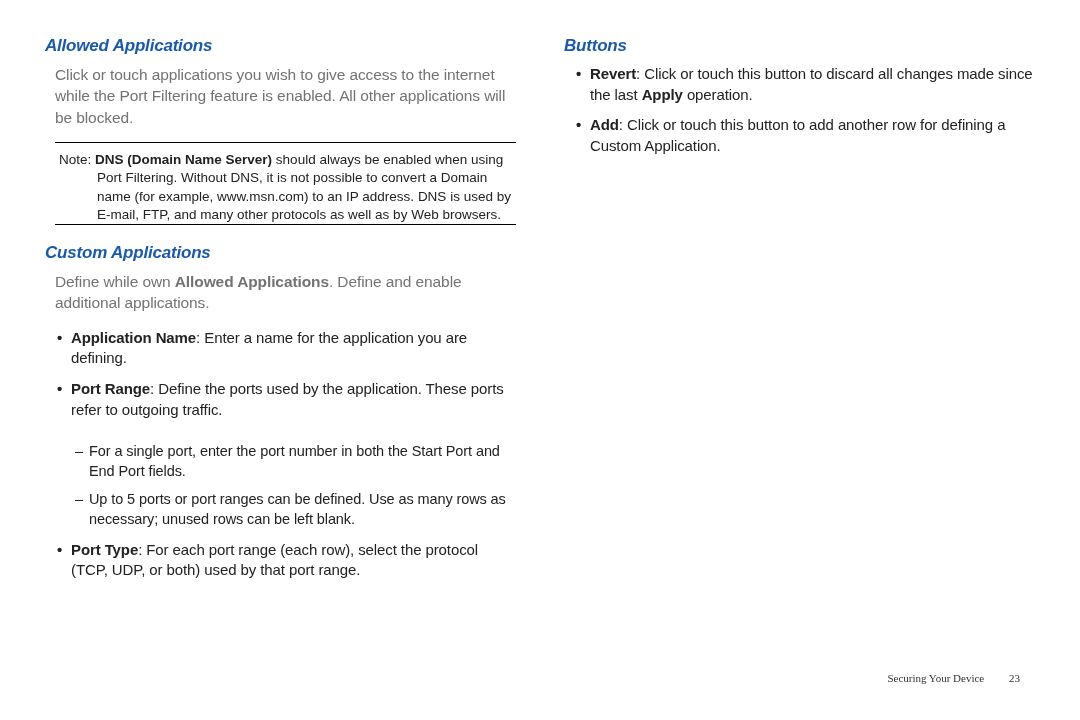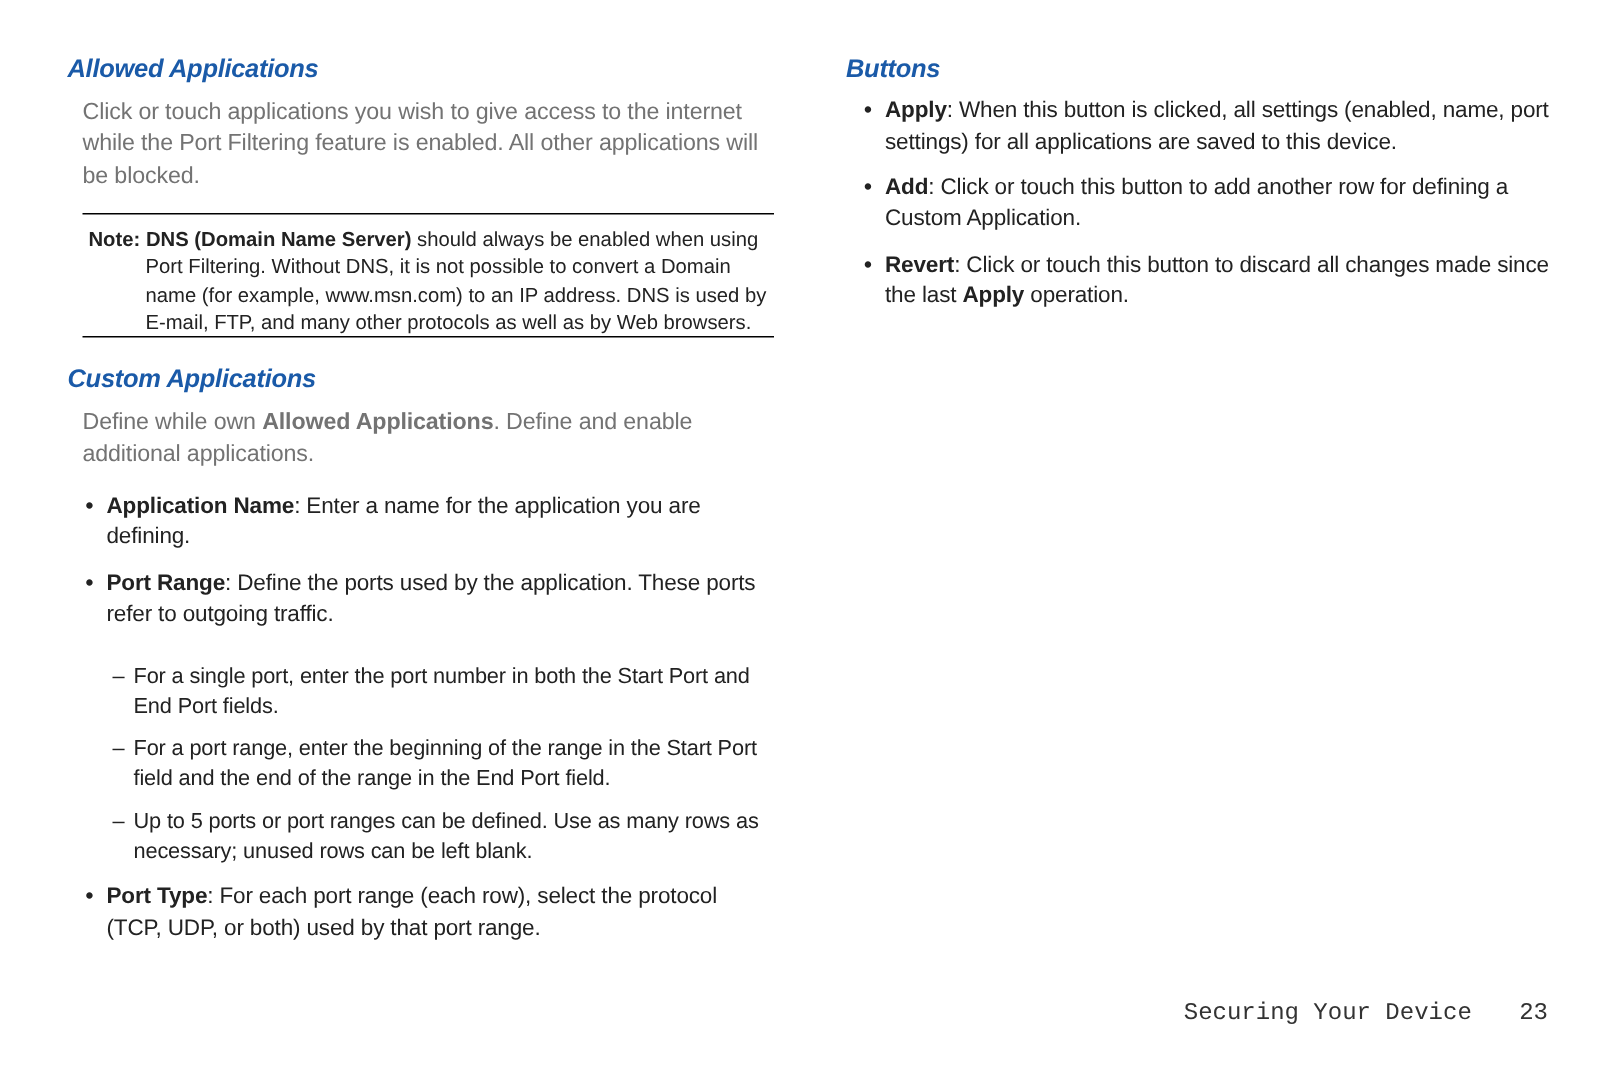--- a/index.html
+++ b/index.html
@@ -56,21 +56,21 @@
     .note {
       font-size: 13.5px;
       line-height: 1.35;
       padding: 8px 4px 0 42px;
       text-indent: -38px;
       margin-left: 10px;
       font-family: "Helvetica Neue", Arial, sans-serif;
       font-weight: 300;
     }
     .note-label {
-      font-weight: 700;
+      font-weight: 400;
     }
     .note-strong {
       font-weight: 700;
     }
     ul.bullets {
       list-style: none;
       margin: 0 0 0 12px;
       padding: 0;
     }
     ul.bullets > li {
@@ -111,23 +111,23 @@
     }
     ul.dashes > li::before {
       content: "–";
       position: absolute;
       left: 0;
       top: 0;
     }
     .footer {
       position: absolute;
       bottom: 36px;
-      right: 48px;
-      font-size: 16px;
-      font-family: Liberation Mono, monospace;
+      right: 60px;
+      font-size: 11px;
+      font-family: Liberation Serif, serif;
       font-weight: 300;
       color: #333;
     }
     .footer .sec {
       margin-right: 22px;
     }
   </style>
 </head>
 <body>
 
@@ -150,44 +150,40 @@
     </div>
 
     <ul class="bullets">
       <li>
         <span class="b">Application Name</span><span>: Enter a name for the application you are defining.</span>
       </li>
       <li>
         <span class="b">Port Range</span><span>: Define the ports used by the application. These ports refer to outgoing traffic.</span>
         <ul class="dashes">
           <li>For a single port, enter the port number in both the Start Port and End Port fields.</li>
-          <li>For a port range, enter the beginning of the range in the Start Port field and the end of the range in the End Port field.</li>
           <li>Up to 5 ports or port ranges can be defined. Use as many rows as necessary; unused rows can be left blank.</li>
         </ul>
       </li>
       <li>
         <span class="b">Port Type</span><span>: For each port range (each row), select the protocol (TCP, UDP, or both) used by that port range.</span>
       </li>
     </ul>
 
   </div>
 
   <div class="col">
 
     <div class="section-head">Buttons</div>
 
     <ul class="bullets">
       <li>
-        <span class="b">Apply</span><span>: When this button is clicked, all settings (enabled, name, port settings) for all applications are saved to this device.</span>
+        <span class="b">Revert</span><span>: Click or touch this button to discard all changes made since the last </span><span class="b">Apply</span><span> operation.</span>
       </li>
       <li>
         <span class="b">Add</span><span>: Click or touch this button to add another row for defining a Custom Application.</span>
-      </li>
-      <li>
-        <span class="b">Revert</span><span>: Click or touch this button to discard all changes made since the last </span><span class="b">Apply</span><span> operation.</span>
       </li>
     </ul>
 
   </div>
 
 </div>
 
 <div class="footer">
   <span class="sec">Securing Your Device</span>
   <span>23</span>

